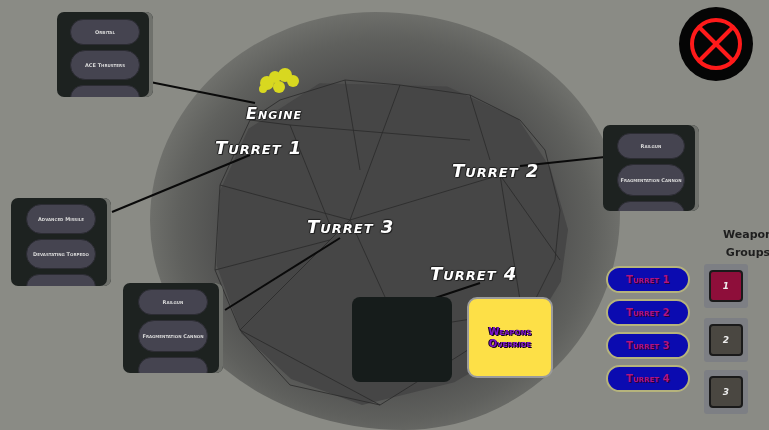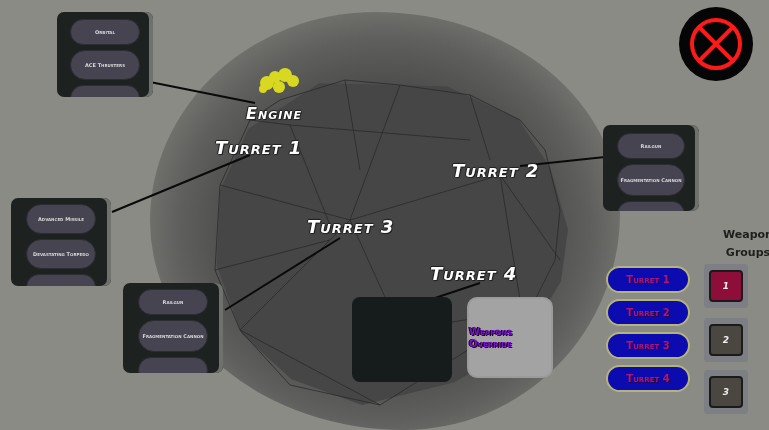--- a/index.html
+++ b/index.html
@@ -41,22 +41,22 @@
   .close-btn {
     position:absolute; left:679px; top:7px; width:74px; height:74px; border-radius:50%;
     background:#050505; display:flex; align-items:center; justify-content:center;
   }
   .map-box {
     position:absolute; left:352px; top:297px; width:100px; height:85px;
     background:#161c1b; border-radius:8px;
   }
   .override-btn {
     position:absolute; left:467px; top:297px; width:86px; height:81px;
-    background:#a3a3a3; border-radius:10px; border:2px solid #9b9b9b;
-    display:flex; align-items:center; justify-content:center; 
+    background:#fde047; border-radius:10px; border:2px solid #9b9b9b;
+    display:flex; align-items:center; justify-content:center; text-align:center;
     color:#7a12c9; font-weight:bold; font-size:10px; line-height:12px;
     text-shadow:1px 1px 0 #120018, -1px 0 0 #120018;
     font-variant:small-caps; box-sizing:border-box;
   }
   .turret-btn {
     position:absolute; left:606px; width:84px; height:27px; border-radius:14px;
     background:#0b0bb0; border:2px solid #b5b37c; box-sizing:border-box;
     display:flex; align-items:center; justify-content:center;
     color:#b3137f; font-size:10px; font-weight:bold; font-variant:small-caps;
     text-shadow:1px 1px 0 #2a003a;

